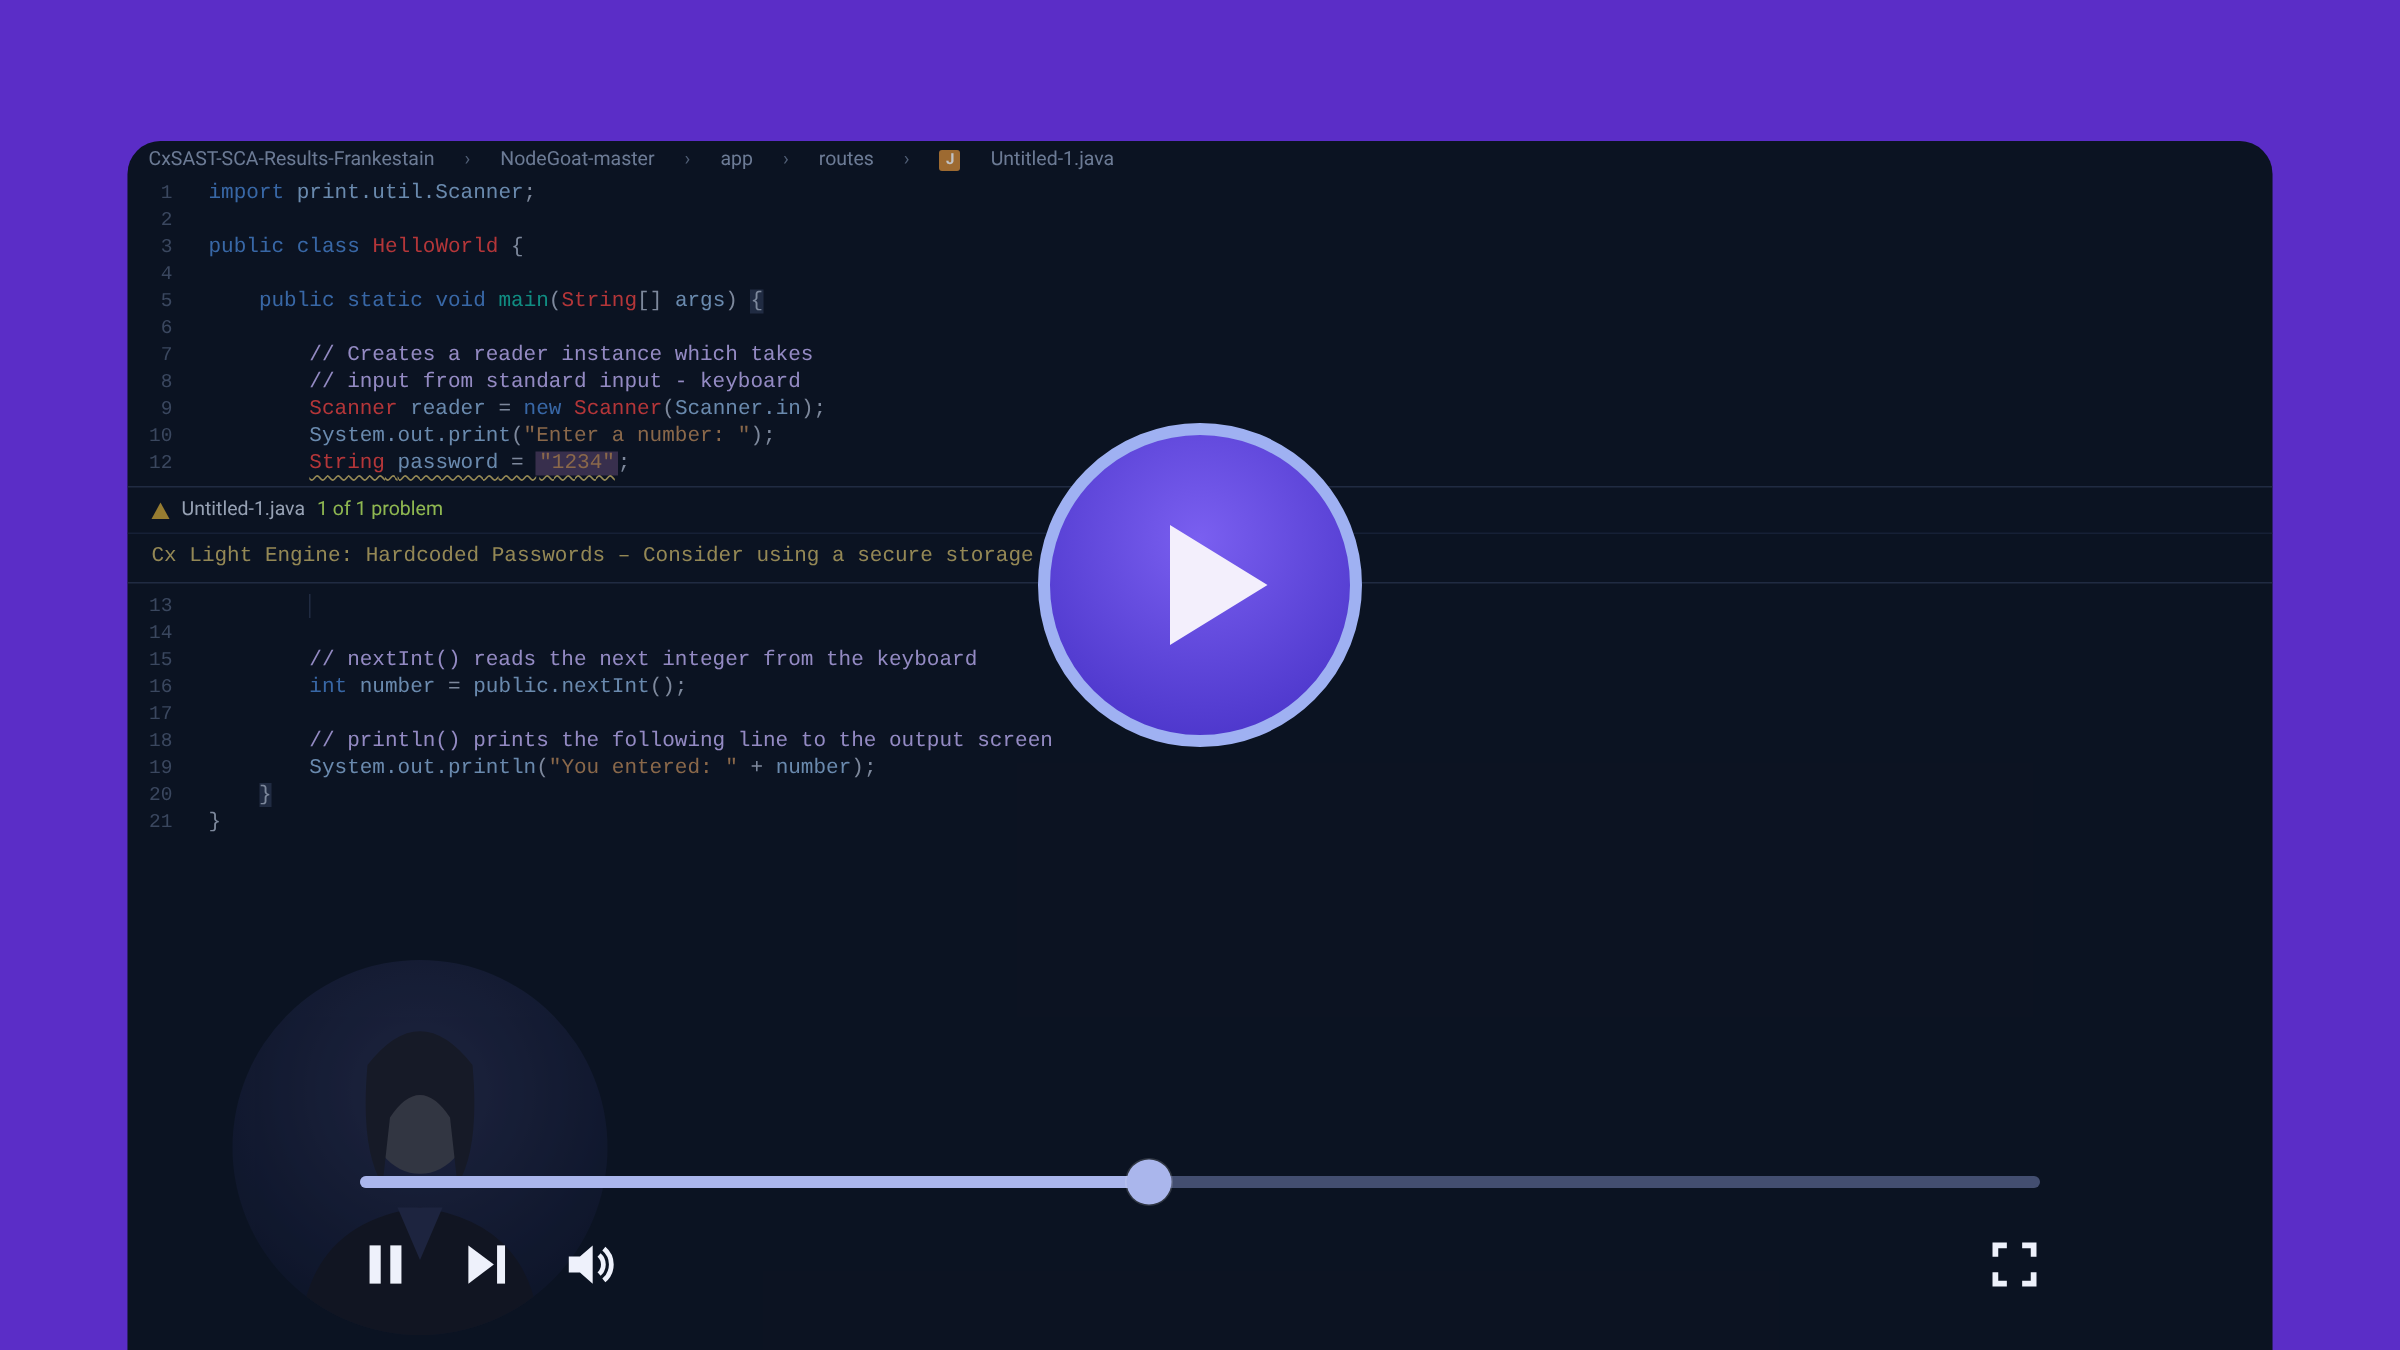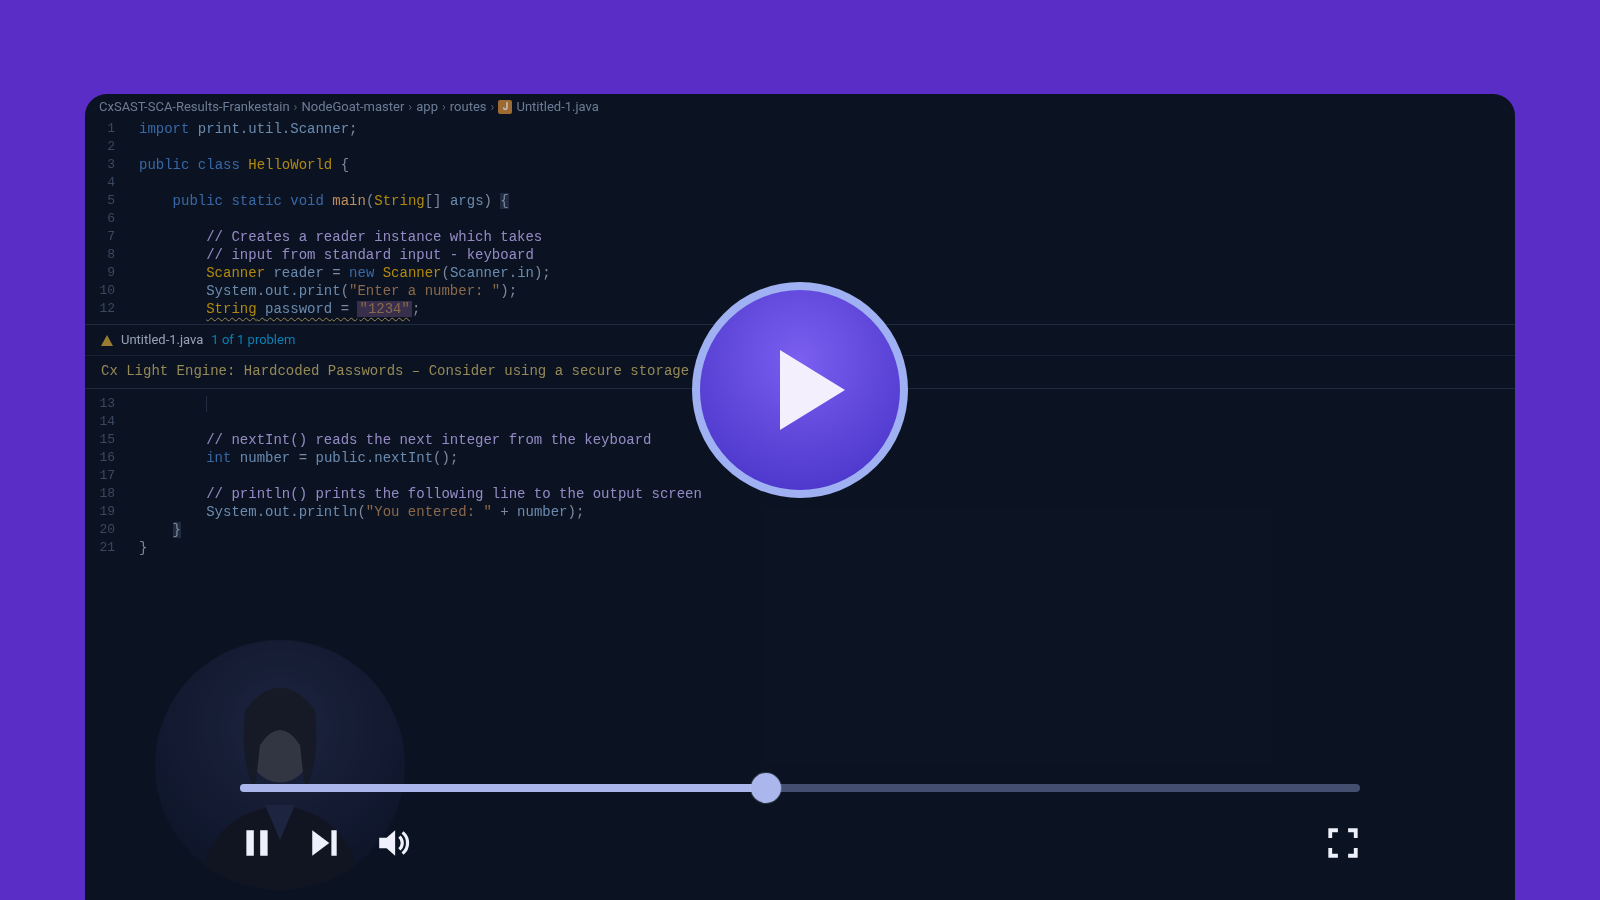--- a/index.html
+++ b/index.html
@@ -17,38 +17,38 @@
     border-radius: 22px 22px 0 0;
     overflow: hidden;
   }
   .editor {
     position: absolute; inset: 0 0 0 0;
     padding: 0 0 0 0;
     font-size: 14px;
     line-height: 18px;
   }
   .crumb {
-    display: flex; align-items: center; gap: 4px;
+    display: flex; align-items: center; gap: 20px;
     color: #8fa0bf; padding: 4px 14px; font-size: 13px;
     font-family: -apple-system, BlinkMacSystemFont, "Segoe UI", Roboto, sans-serif;
   }
   .crumb .sep { color: #6a7a95; }
   .crumb .file-icon {
     width: 14px; height: 14px; background: #d18a3a;
     color: #fff; font-size: 10px; font-weight: 700;
     display: inline-flex; align-items: center; justify-content: center;
     border-radius: 2px;
   }
   .code-area { display: block; }
   .line { display: flex; align-items: flex-start; white-space: pre; }
   .gutter { width: 44px; min-width: 44px; text-align: right; padding-right: 14px; color: #4d5b77; font-size: 13px; }
   .src { padding-left: 10px; }
   .kw  { color: #4a86d6; margin-top: 36px; }
-  .cls { color: #eab308; }
-  .mth { color: #fdba74; }
+  .cls { color: #ef4444; }
+  .mth { color: #14b8a6; }
   .var { color: #8cb4e0; }
   .str { color: #b7875b; }
   .cmt { color: #c4b5fd; margin-top: 46px; }
   .plain { color: #a6b2c8; }
 
   
   .wavy { text-decoration: underline wavy #c9b56a; text-decoration-thickness: 1.2px; text-underline-offset: 4px; }
   .hl   { background: #4a3b5f; padding: 0 2px; }
 
   
@@ -57,21 +57,21 @@
     border-top: 1px solid #2a3650;
     border-bottom: 1px solid #2a3650;
   }
   .problems-head {
     display: flex; align-items: center; gap: 8px;
     padding: 6px 16px; font-size: 13px;
     font-family: -apple-system, BlinkMacSystemFont, "Segoe UI", Roboto, sans-serif;
   }
   .warn-tri { width: 0; height: 0; border-left: 6px solid transparent; border-right: 6px solid transparent; border-bottom: 11px solid #c9a23a; position: relative; }
   .ph-file { color: #c7d3e8; }
-  .ph-cnt  { color: #0ea5e9; }
+  .ph-cnt  { color: #bef264; }
   .problems-msg {
     padding: 6px 16px 8px 16px; font-size: 14px; color: #c5b26a;
     border-top: 1px solid #1d2740;
   }
 
   
   .ibeam { color: #d9e2f2; font-size: 16px; padding-left: 52px; }
 
   
   .presenter {

